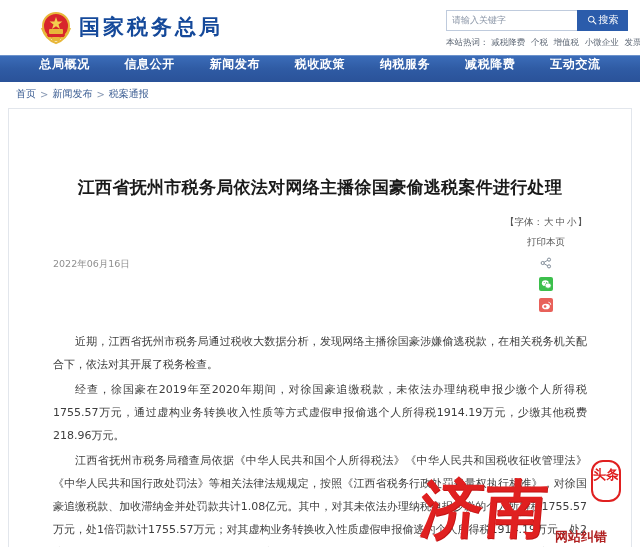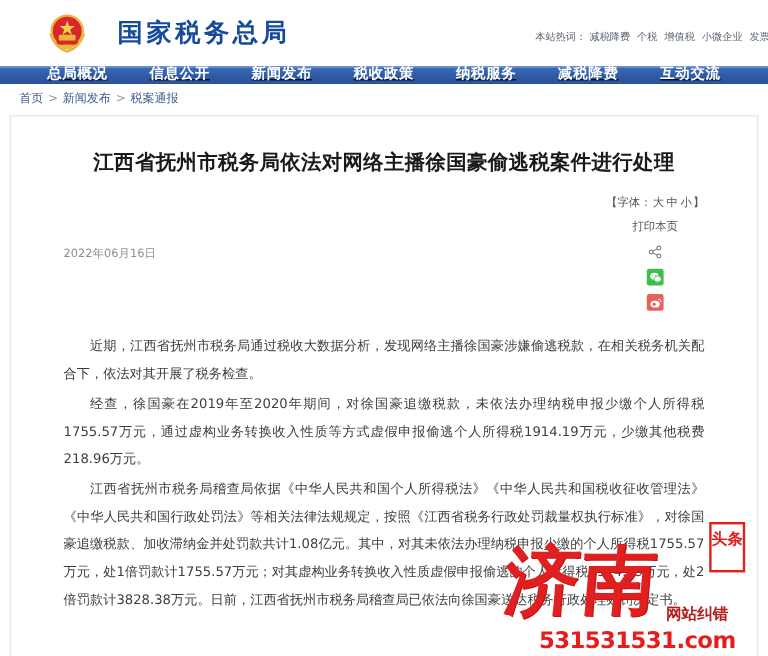--- a/index.html
+++ b/index.html
@@ -13,21 +13,21 @@
 
   
   .site-header {
     position: relative;
     height: 55px;
     background: #ffffff;
     display: flex;
     align-items: center;
     padding: 0 12px 0 36px;
   }
-  .brand { display: flex; align-items: center; gap: 22px; }
+  .brand { display: flex; align-items: center; gap: 3px; }
   .emblem { width: 40px; height: 40px; position: relative; flex: 0 0 40px; }
   .brand-text { display: flex; flex-direction: column; justify-content: center; }
   .brand-cn {
     font-size: 21px; font-weight: bold; color: #15499a;
     letter-spacing: 3px; line-height: 23px;
     font-family: "DejaVu Sans", "Liberation Sans", sans-serif;
   }
   .brand-en {
     font-size: 9.5px; font-weight: bold; color: #15499a;
     letter-spacing: 0.2px; line-height: 12px;
@@ -51,27 +51,26 @@
   .search-btn svg { width: 10px; height: 10px; }
   .hotwords {
     margin-top: 5px; font-size: 8.5px; color: #5a6472; line-height: 12px;
     font-family: "DejaVu Sans", sans-serif; white-space: nowrap;
   }
   .hotwords .hw-label { color: #5a6472; }
   .hotwords a { color: #5a6472; text-decoration: none; margin-right: 3px; }
 
   
   .main-nav {
-    height: 15px;
+    height: 27px;
     background: linear-gradient(to bottom, #3b6cb8 0%, #2f5ba4 50%, #2a5299 100%);
     border-top: 1px solid #6d93cc;
-    display: flex; align-items: flex-end;
+    display: flex; align-items: flex-start;
     justify-content: space-around;
     padding: 0 22px;
-    text-decoration: underline;
   }
   .nav-item {
     color: #ffffff; font-size: 12px; font-weight: bold; cursor: pointer;
     letter-spacing: 0.6px; text-decoration: none; white-space: nowrap;
     font-family: "DejaVu Sans", "Liberation Sans", sans-serif;
   }
 
   
   .breadcrumb {
     height: 24px; display: flex; align-items: center; gap: 4px;
@@ -89,21 +88,22 @@
     margin: 2px 8px 0 8px;
     min-height: 455px;
     background: #ffffff;
     border: 1px solid #e2e6ec;
     border-bottom: none;
     padding: 26px 44px 10px 44px;
   }
   .article-title {
     font-size: 17px; font-weight: bold; color: #1a1a1a; text-align: center;
     line-height: 26px; letter-spacing: 0.3px;
-    font-family: Liberation Sans, sans-serif;
+    font-family: Liberation Mono, monospace;
+    margin-top: 41px;
   }
   .article-meta {
     margin-top: 14px; display: flex; align-items: center;
     justify-content: space-between;
     font-size: 9.5px; color: #8a8a8a;
     font-family: "DejaVu Sans", sans-serif;
   }
   .meta-date { color: #8f8f8f; font-size: 9.5px; text-align: center; }
   .meta-tools { display: flex; align-items: center; gap: 7px; color: #666; flex-direction: column; }
   .font-size-box { font-size: 9.5px; color: #555; white-space: nowrap; }
@@ -133,21 +133,21 @@
   .wm-big {
     position: absolute; left: 8px; top: 22px;
     font-size: 62px; font-weight: bold; color: #e02020;
     font-family: "DejaVu Serif", serif; letter-spacing: 2px;
     line-height: 66px; transform: skewX(-5deg);
     text-shadow: 1px 1px 0 #c41414;
   }
   .wm-badge {
     position: absolute; right: 8px; top: 6px;
     width: 30px; height: 42px; border: 2px solid #e02020;
-    border-radius: 0; color: #e02020; font-weight: bold;
+    border-radius: 12px; color: #e02020; font-weight: bold;
     font-size: 13px; line-height: 15px; text-align: center;
     padding-top: 5px; font-family: "DejaVu Sans", sans-serif;
   }
   .wm-sub {
     position: absolute; right: 22px; bottom: 36px;
     font-size: 13px; color: #b02020; font-weight: bold;
     font-family: "DejaVu Sans", sans-serif;
   }
   .wm-url {
     position: absolute; right: 16px; bottom: 12px;
@@ -173,20 +173,30 @@
           <path d="M6 20 q4 12 14 15 q10 -3 14 -15" fill="none" stroke="#e8b73a" stroke-width="2.2"></path>
           <rect x="16" y="29" width="8" height="4" rx="1" fill="#e8b73a"></rect>
         </svg>
       </div>
       <div class="brand-text">
         <div class="brand-cn">国家税务总局</div>
       </div>
     </div>
 
     <div class="header-search">
+      <div class="search-row">
+        <input class="search-input" type="text" placeholder="请输入关键字" style="">
+        <button class="search-btn">
+          <svg viewBox="0 0 16 16" aria-hidden="true">
+            <circle cx="6.8" cy="6.8" r="4.6" fill="none" stroke="#fff" stroke-width="1.6"></circle>
+            <line x1="10.2" y1="10.2" x2="14.2" y2="14.2" stroke="#fff" stroke-width="1.8" stroke-linecap="round"></line>
+          </svg>
+          <span>搜索</span>
+        </button>
+      </div>
       <div class="hotwords">
         <span class="hw-label">本站热词：</span>
         <a href="#">减税降费</a>
         <a href="#">个税</a>
         <a href="#">增值税</a>
         <a href="#">小微企业</a>
         <a href="#">发票</a>
       </div>
     </div>
   </div>

